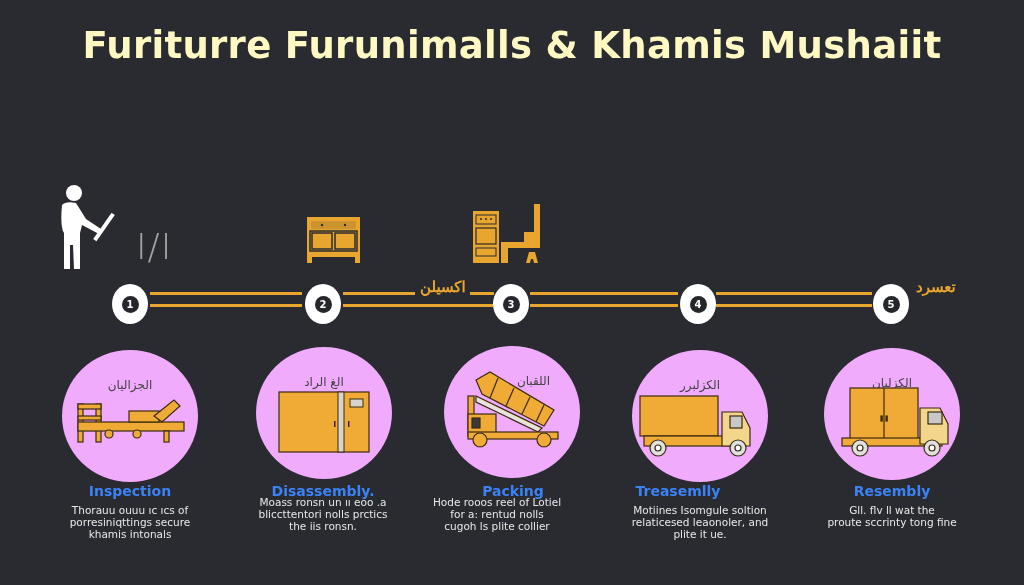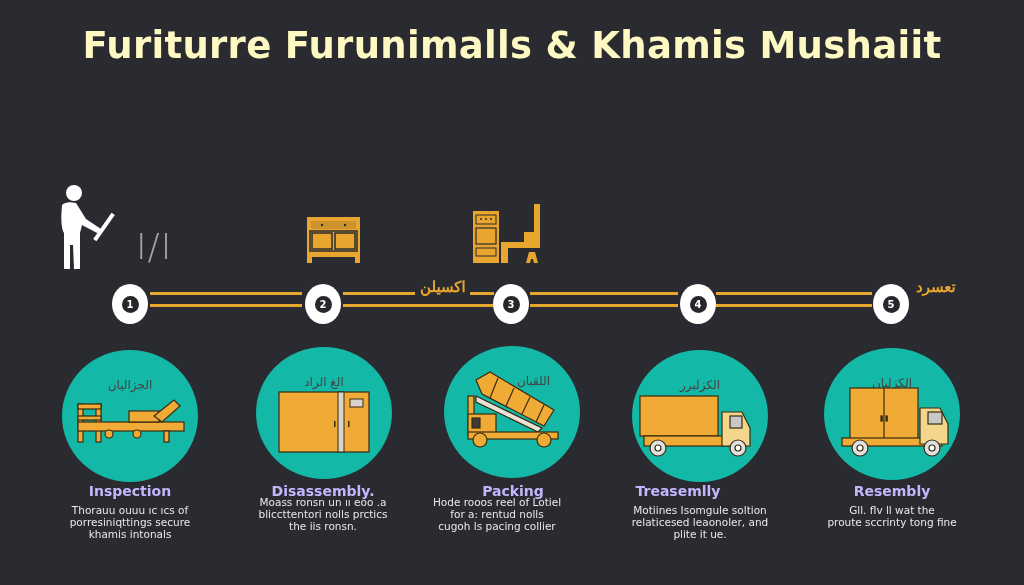--- a/index.html
+++ b/index.html
@@ -27,30 +27,30 @@
     width: 17px; height: 17px; border-radius: 50%; background: #26272b;
     color: #fff; font-size: 10px; font-weight: bold;
     display: flex; align-items: center; justify-content: center;
   }
   .arabic-label {
     position: absolute; color: #e9a62f; font-size: 15px; font-weight: bold;
     font-family: Liberation Serif, serif;
   }
   .circle {
     position: absolute; width: 136px; height: 132px; border-radius: 50%;
-    background: #14b8a6; overflow: hidden;
+    background: #f0abfc; overflow: hidden;
   }
   .circle .ar {
     position: absolute; left: 0; right: 0; top: 28px; text-align: center;
     color: #444; font-size: 12px;
   }
   .circle svg { position: absolute; }
   .step-title {
     position: absolute; width: 190px; text-align: center;
-    font-weight: bold; font-size: 14px; color: #c4b5fd;
+    font-weight: bold; font-size: 14px; color: #3b82f6;
   }
   .step-desc {
     position: absolute; width: 190px; text-align: center;
     font-size: 10.5px; line-height: 12px; color: #e8e8e8;
   }
 </style>
 </head>
 <body>
 
 <div class="title">Furiturre Furunimalls &amp; Khamis Mushaiit</div>
@@ -178,21 +178,21 @@
       <rect x="6" y="62" width="90" height="7" fill="#f0ab36"></rect>
       <circle cx="18" cy="70" r="7" fill="#f0ab36"></circle>
       <circle cx="82" cy="70" r="7" fill="#f0ab36"></circle>
     </g>
   </svg>
 </div>
 <div class="step-title" style="left:418px; top:483px;">Packing</div>
 <div class="step-desc" style="left:402px; top:496px;">
   <div>Hode rooos reel of Lotiel</div>
   <div>for a: rentud nolls</div>
-  <div>cugoh ls pacing collier</div>
+  <div>cugoh ls plite collier</div>
 </div>
 
 <div class="circle" style="left:632px; top:350px;">
   <div class="ar">الكزلبرر</div>
   <svg style="left:2px; top:44px;" width="134" height="64" viewBox="0 0 134 64">
     <g stroke="#3a2a10" stroke-width="1.2">
       <rect x="6" y="2" width="78" height="40" fill="#f0ab36"></rect>
       <rect x="10" y="42" width="90" height="10" fill="#f0ab36"></rect>
       <path d="M88 18 L108 18 L116 34 L116 52 L88 52Z" fill="#f3d58c"></path>
       <rect x="96" y="22" width="12" height="12" fill="#c8c8c8"></rect>

